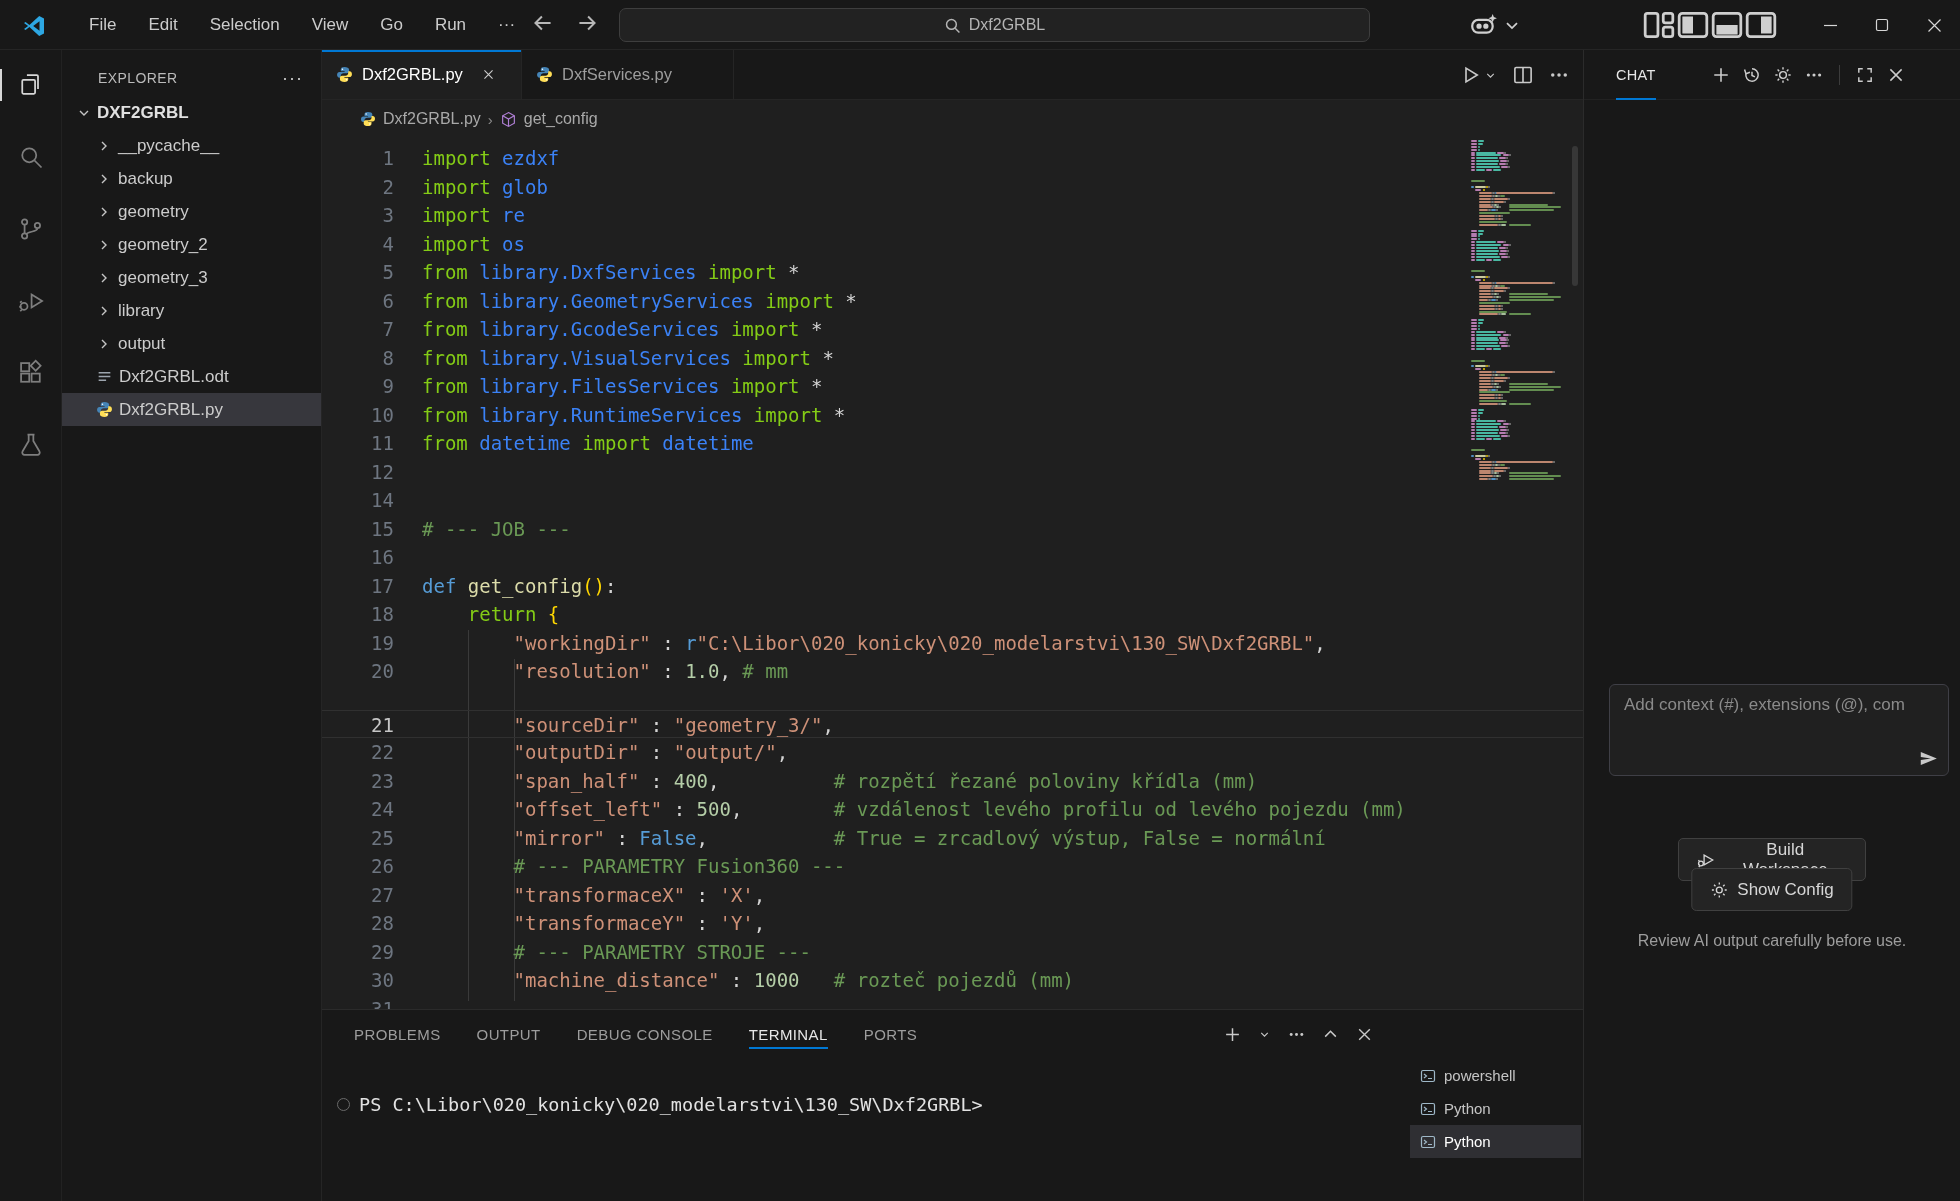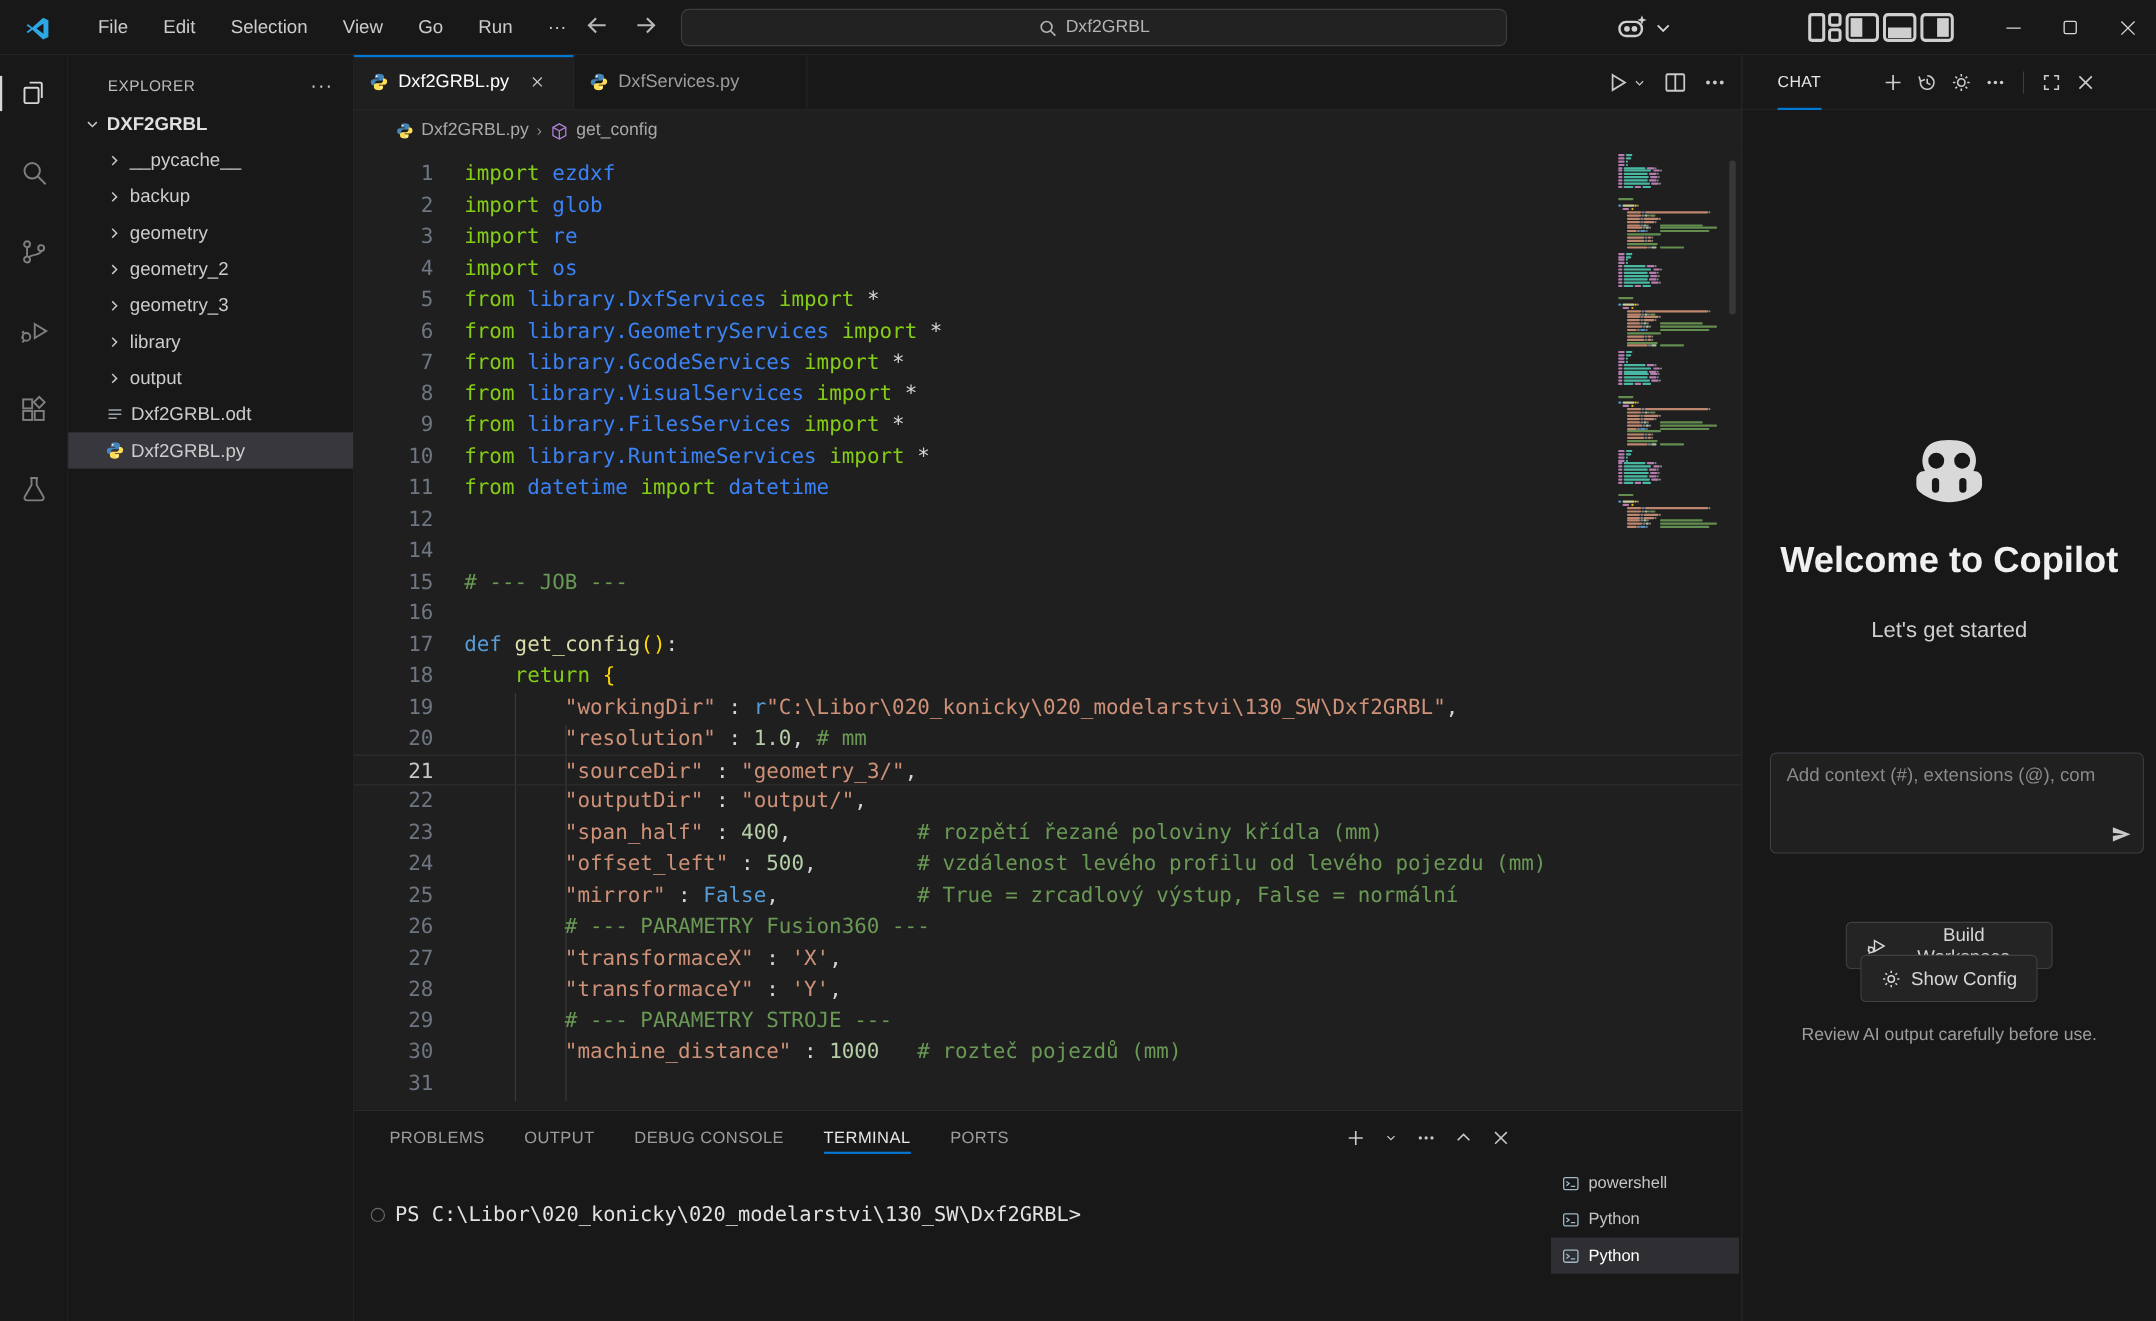--- a/index.html
+++ b/index.html
@@ -51,21 +51,21 @@
   .breadcrumb { height:38px; background:#1f1f1f; display:flex; align-items:center; padding-left:38px; gap:7px; font-size:16px; color:#a9a9a9; }
   .breadcrumb .pyicon { width:16px; height:16px; }
   .bc-sep { color:#8a8a8a; font-size:15px; }
   .bc-sym { width:17px; height:17px; color:#b180d7; }
 
   .editor { position:relative; flex:1; overflow:hidden; background:#1f1f1f; }
   .code { position:absolute; left:0; top:6px; right:0; font-family:"DejaVu Sans Mono", monospace; font-size:19px; line-height:28.5px; }
   .code-line { position:relative; display:flex; height:28.5px; white-space:pre; }
   .code-line .ln { width:100px; text-align:right; padding-right:28px; color:#6e7681; flex:0 0 100px; }
   .code-line .lc { color:#d4d4d4; }
-  .code-line.current { border-top:1px solid #303030; border-bottom:1px solid #303030; }
+  .code-line.current { border-top:1px solid #303030; border-bottom:1px solid #303030;margin-top:24px; }
   .code-line.current .ln { color:#c6c6c6; }
   .tk-kw{color:#84cc16} .tk-mod{color:#3b82f6} .tk-def{color:#569cd6} .tk-fn{color:#dcdcaa}
   .tk-str{color:#ce9178} .tk-num{color:#b5cea8} .tk-cm{color:#6a9955} .tk-pl{color:#d4d4d4} .tk-br{color:#ffd700}
   .indent-guide { position:absolute; width:1px; background:#3a3a3a; }
   .minimap { position:absolute; left:1147px; top:2px; width:96px; height:350px; overflow:hidden; }
   .mm-row { position:relative; height:2.9px; }
   .mm-row i { position:absolute; top:0; height:2px; border-radius:1px; opacity:.9; }
   .mm-kw{background:#c586c0}.mm-mod{background:#4ec9b0}.mm-def{background:#569cd6}.mm-fn{background:#dcdcaa}
   .mm-str{background:#ce9178}.mm-num{background:#b5cea8}.mm-cm{background:#6a9955}.mm-pl{background:#8a8a8a}.mm-br{background:#ffd700}
   .scroll-thumb { position:absolute; left:1250px; top:8px; width:6px; height:140px; background:#4a4a4a; opacity:.55; border-radius:3px;}
@@ -1064,31 +1064,20 @@
           <span class="chat-hdivider"></span>
           <svg viewBox="0 0 16 16" fill="none" stroke="currentColor" stroke-width="1.3">
               <path d="M6 2.5H2.5V6M10 2.5h3.5V6M6 13.5H2.5V10M10 13.5h3.5V10"></path>
             </svg>
           <svg viewBox="0 0 16 16" stroke="currentColor" stroke-width="1.3">
               <path d="M3 3l10 10M13 3L3 13"></path>
             </svg>
         </div>
       </div>
       <div class="chat-body">
-        <div class="welcome">
-          <svg class="copilot-logo" viewBox="0 0 48 42">
-            <path fill="currentColor" d="M10 6 C12 1.5 17 0 24 0 C31 0 36 1.5 38 6 C40 10 40 14 38 18 C41 18 43 20 43 23 L43 26 C43 28 42 29.5 40.5 30.5 C36 34 30 36 24 36 C18 36 12 34 7.5 30.5 C6 29.5 5 28 5 26 L5 23 C5 20 7 18 10 18 C8 14 8 10 10 6 Z"></path>
-            <circle cx="16.5" cy="12" r="4.6" fill="#181818"></circle>
-            <circle cx="31.5" cy="12" r="4.6" fill="#181818"></circle>
-            <rect x="14" y="22" width="4.2" height="8.5" rx="2.1" fill="#181818"></rect>
-            <rect x="29.8" y="22" width="4.2" height="8.5" rx="2.1" fill="#181818"></rect>
-          </svg>
-          <div class="welcome-title">Welcome to Copilot</div>
-          <div class="welcome-sub">Let's get started</div>
-        </div>
         <div class="chat-input">
           <textarea placeholder="Add context (#), extensions (@), com" style=""></textarea>
           <svg class="send-icon" viewBox="0 0 16 16" fill="currentColor">
               <path d="M1.5 13.5 15 8 1.5 2.5v4.2L10 8l-8.5 1.3z"></path>
             </svg>
         </div>
         <button class="chat-btn btn-build">
           <svg viewBox="0 0 16 16" fill="none" stroke="currentColor" stroke-width="1.2">
               <path d="M6.5 3.5l8 4.5-8 4.5z"></path>
               <circle cx="3.6" cy="11.2" r="2.2"></circle>

